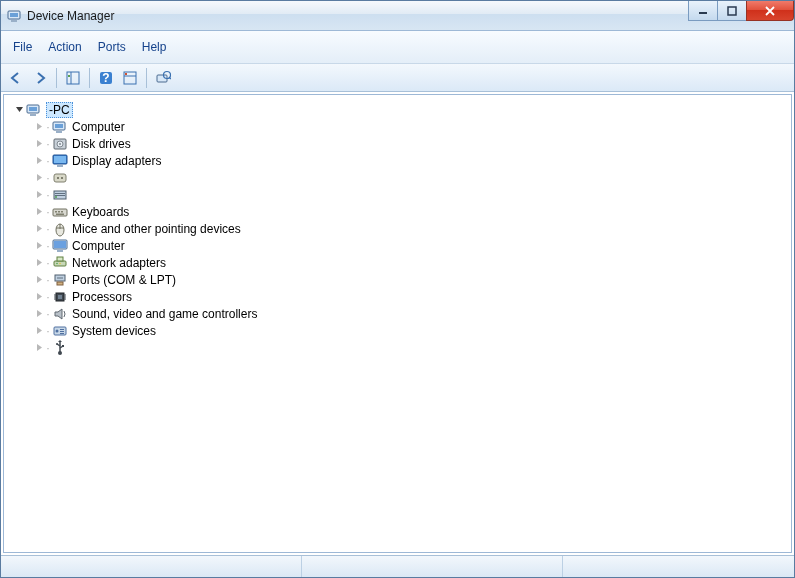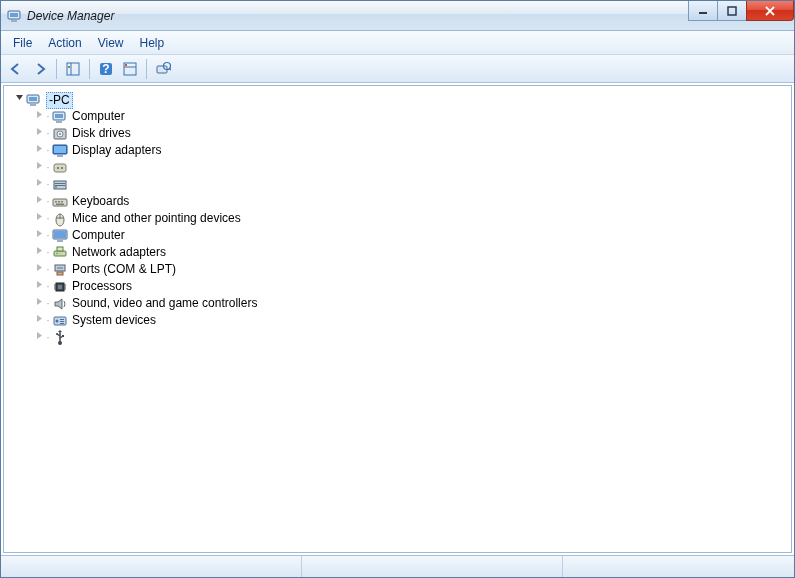--- a/index.html
+++ b/index.html
@@ -19,21 +19,21 @@
     background: linear-gradient(to bottom, #f6f9fc 0%, #e1ebf5 45%, #cddff0 46%, #d8e6f3 100%);
     border-bottom: 1px solid #9db8d6;
     display: flex; align-items: center;
     padding-left: 6px;
     position: relative;
   }
   .titlebar-icon {
     width: 16px; height: 16px; margin-right: 4px;
     display: inline-flex; align-items: center; justify-content: center;
   }
-  .titlebar-text { color: #1a1a1a; font-size: 12px; font-style: italic; }
+  .titlebar-text { color: #1a1a1a; font-size: 12px; }
   .win-controls {
     position: absolute; right: 0; top: 0;
     display: flex; height: 20px;
   }
   .win-btn {
     width: 30px; height: 20px;
     border: 1px solid #7a9bc0;
     border-top: none;
     background: linear-gradient(to bottom, #e9f2fb, #c4d9ee);
     display: flex; align-items: center; justify-content: center;
@@ -43,21 +43,21 @@
   .win-btn.close {
     width: 48px;
     background: linear-gradient(to bottom, #f07a6a 0%, #e2533e 45%, #cf2f1a 46%, #d8432c 100%);
     border-color: #963224;
     border-bottom-right-radius: 4px;
   }
   .win-btn svg { pointer-events:none; }
 
   
   .menubar {
-    height: 24px;
+    height: 33px;
     background: linear-gradient(to bottom,#f7fbff,#e4eef8);
     border-bottom: 1px solid #c8d8e8;
     display: flex; align-items: center;
     padding: 0 4px;
   }
   .menu-item { padding: 2px 8px; cursor: pointer; color:#15428b;}
 
   
   .toolbar {
     height: 28px;
@@ -74,21 +74,21 @@
   }
   .tool-sep { width:1px; height:20px; background:#a8c0d8; margin:0 3px;}
 
   
   .content {
     flex:1; background:#fff; border:1px solid #9db8d6; margin:2px;
     overflow:auto; padding: 2px 0;
   }
   .tree { padding:4px 0 4px 6px; }
   .tree-row {
-    display:flex; height:17px;
+    display:flex; align-items:center; height:17px;
     padding-left:4px; white-space:nowrap;
     cursor:pointer;
   }
   .tree-row .arrow {
     width:10px; height:10px; margin-right:2px;
     display:inline-flex; align-items:center; justify-content:center;
   }
   .tree-row.root .arrow svg { transform: rotate(90deg); }
   .tree-row .node-icon {
     width:16px; height:16px; margin-right:4px;
@@ -138,21 +138,21 @@
         <svg width="12" height="10">
             <path d="M2 1 L10 9 M10 1 L2 9" stroke="#fff" stroke-width="1.8"></path>
           </svg>
       </div>
     </div>
   </div>
 
   <div class="menubar">
     <div class="menu-item">File</div>
     <div class="menu-item">Action</div>
-    <div class="menu-item">View</div>
+    <div class="menu-item">Ports</div>
     <div class="menu-item">Help</div>
   </div>
 
   <div class="toolbar">
     <div class="tool-btn">
       <svg width="16" height="16">
           <path d="M10 3 L4 8 L10 13" fill="none" stroke="#3a70b0" stroke-width="2"></path>
         </svg>
     </div>
     <div class="tool-btn">

